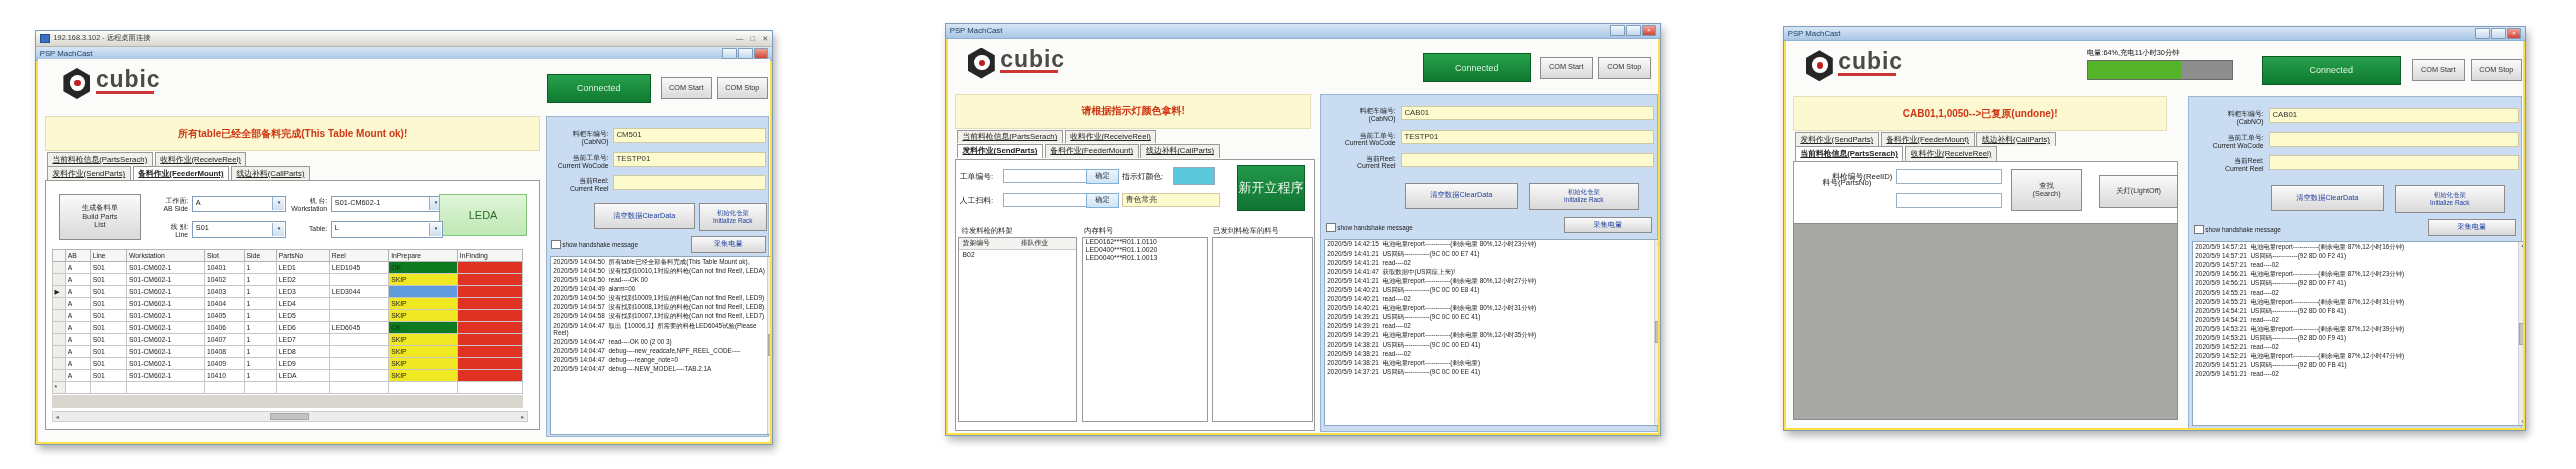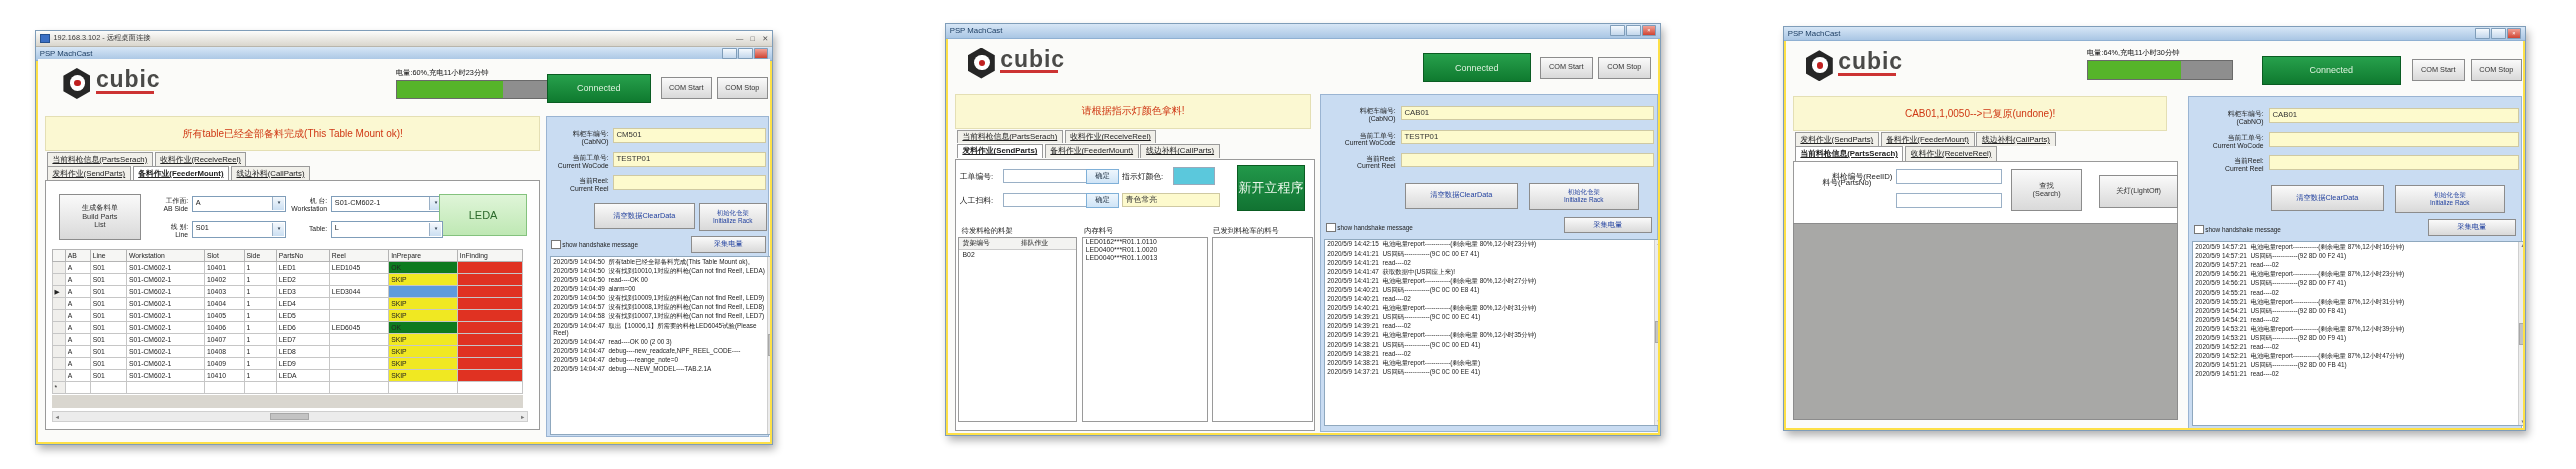--- a/index.html
+++ b/index.html
@@ -31,21 +31,21 @@
 .btn-conn{position:absolute;background:linear-gradient(#27a04c,#0f7a2f);border:0.9px solid #0a5c22;
          color:#dff3df;font-size:9px;display:flex;align-items:center;justify-content:center}
 .btn-gray{position:absolute;background:linear-gradient(#fafafa,#d9d9d9);border:0.9px solid #8c8c8c;
          color:#333;font-size:7.3px;display:flex;align-items:center;justify-content:center;
          text-align:center;white-space:pre-line;line-height:8.2px}
 .btn-blue-text{color:#1f3f9e}
 .btn-pale{position:absolute;background:linear-gradient(#dff5d8,#bfe8b4);border:0.9px solid #84c27e;
          color:#2c6a2c;font-size:11px;display:flex;align-items:center;justify-content:center}
 .btn-greenbig{position:absolute;background:linear-gradient(#22984a,#117332);border:0.9px solid #0a5c22;
          color:#eaf7ea;font-size:13px;display:flex;align-items:center;justify-content:center;}
-.banner{position:absolute;background:#fbf8d2;border:0.9px solid #e4dfb4;color:#cf3714;font-weight:normal;
+.banner{position:absolute;background:#fbf8d2;border:0.9px solid #e4dfb4;color:#cf3714;font-weight:bold;
         font-size:10px;display:flex;align-items:center;justify-content:center;white-space:nowrap}
 .tabs{position:absolute;display:flex;gap:1.8px;height:13.7px}
 .tab{background:#f1f0ea;border:0.9px solid #9a9a9a;border-bottom:none;padding:0.9px 4.6px 0 4.6px;
      font-size:7.8px;color:#222;text-decoration:underline;white-space:nowrap}
 .tab.active{background:#fff;font-weight:bold}
 .mainpanel{position:absolute;background:#fff;border:0.9px solid #9a9a9a}
 .rpanel{position:absolute;background:#c9dcf2;border:0.9px solid #9ab4d2}
 .rlabel{position:absolute;font-size:6.8px;color:#1a1a1a;text-align:right;white-space:pre-line;line-height:7.8px}
 .flabel{position:absolute;font-size:7.8px;color:#1a1a1a;white-space:nowrap}
 .fld{position:absolute;background:#fdfacd;border:0.9px solid #cfc9a2;font-size:7.8px;line-height:12px;
@@ -112,26 +112,20 @@
   <div class="content" style="top:28px">
 
     <div class="logo" style="left:25.6px;top:9px">
       <span class="hex"></span>
       <span>
         <div class="lt">cubic</div>
         <div class="tagline"></div>
       </span>
     </div>
 
-    <div class="batt" style="left:358px;top:9px;width:166px">
-      <div class="bl">电量:60%,充电11小时23分钟</div>
-      <div class="bar">
-        <div class="fill" style="width: 65%;"></div>
-      </div>
-    </div>
 
     <div class="btn-conn" style="left:509px;top:14.6px;width:102px;height:27px">Connected</div>
     <div class="btn-gray" style="left:623px;top:18px;width:49px;height:20px">COM Start</div>
     <div class="btn-gray" style="left:679px;top:18px;width:49px;height:20px">COM Stop</div>
 
     <div class="banner" style="left:7.3px;top:57px;width:493px;height:33px">所有table已经全部备料完成(This Table Mount ok)!</div>
 
     <div class="tabs" style="left:9px;top:93px">
       <span class="tab">当前料枪信息(PartsSerach)</span>
       <span class="tab">收料作业(ReceiveReel)</span>

